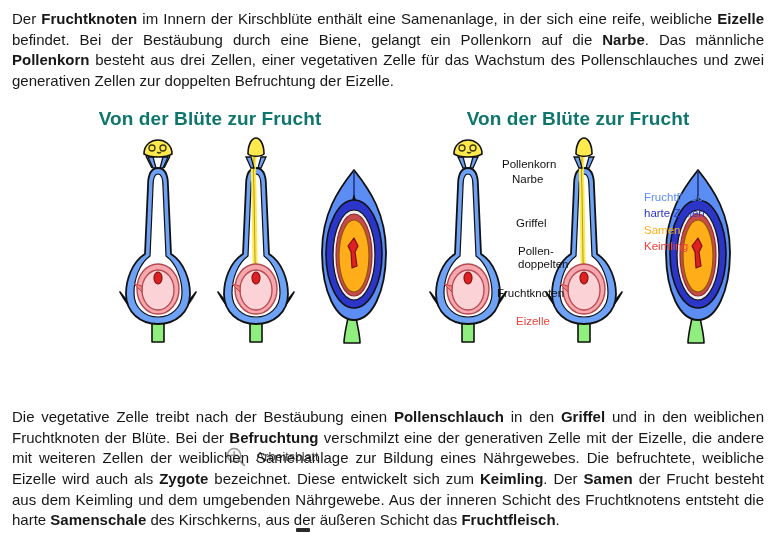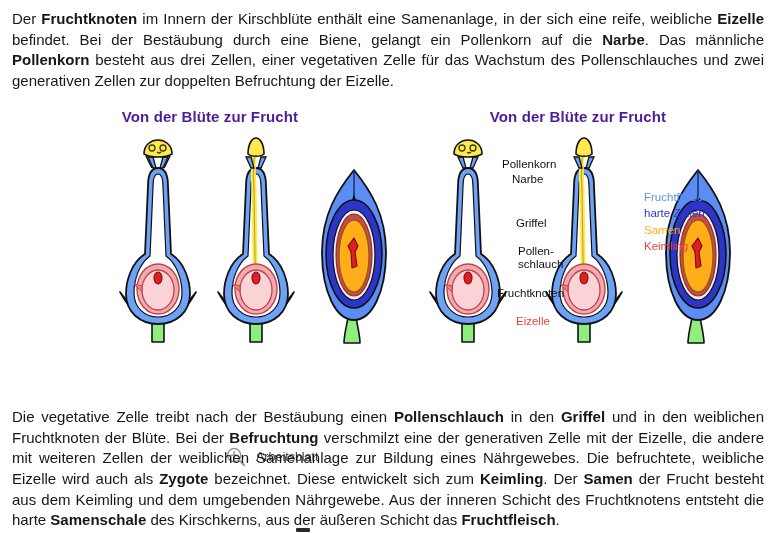--- a/index.html
+++ b/index.html
@@ -48,23 +48,23 @@
   
   .panel {
     position: absolute;
     top: 108px;
     height: 270px;
   }
   #panel-worksheet { left: 60px;  width: 330px; }
   #panel-solution  { left: 400px; width: 360px; }
 
   .panel-title {
-    font-size: 15px;
+    font-size: 19px;
     font-weight: bold;
-    color: #4c1d95;
+    color: #0f766e;
     text-align: center;
     letter-spacing: .1px;
     margin: 0;
     height: 20px;
   }
   #panel-worksheet .panel-title { width: 300px; }
   #panel-solution  .panel-title { width: 300px; margin-left: 28px; }
 
   .stages {
     position: absolute;
@@ -278,21 +278,21 @@
           <ellipse cx="46" cy="122" rx="15" ry="36" fill="#ffae1a" stroke="#8a5a05" stroke-width="1.2"></ellipse>
           <path d="M46 104 L50 112 L47 118 L49 132 L44 134 L43 118 L40 112 Z" fill="#e02020" stroke="#7a1010" stroke-width="1.2" stroke-linejoin="round"></path>
           <path d="M44 66 L46 60 L48 66 Z" fill="#111"></path>
         </svg>
       </div>
 
       <div class="label-col" style="left:102px; top:24px;">Pollenkorn</div>
       <div class="label-col" style="left:112px; top:39px;">Narbe</div>
       <div class="label-col" style="left:116px; top:83px;">Griffel</div>
       <div class="label-col" style="left:118px; top:111px;text-align:center;">Pollen-</div>
-      <div class="label-col" style="left:118px; top:124px;">schlauch</div>
+      <div class="label-col" style="left:118px; top:124px;">doppelten</div>
       <div class="label-col" style="left:97px; top:153px;">Fruchtknoten</div>
       <div class="label-col red" style="left:116px; top:181px;">Eizelle</div>
 
       <div class="legend" style="left:244px; top:55px;">
         <div style="color:#5b8df5">Fruchtfleisch</div>
         <div style="color:#2b36c8">harte Zellen</div>
         <div style="color:#ffae1a">Samen</div>
         <div style="color:#f4403a">Keimling</div>
       </div>
     </div>

